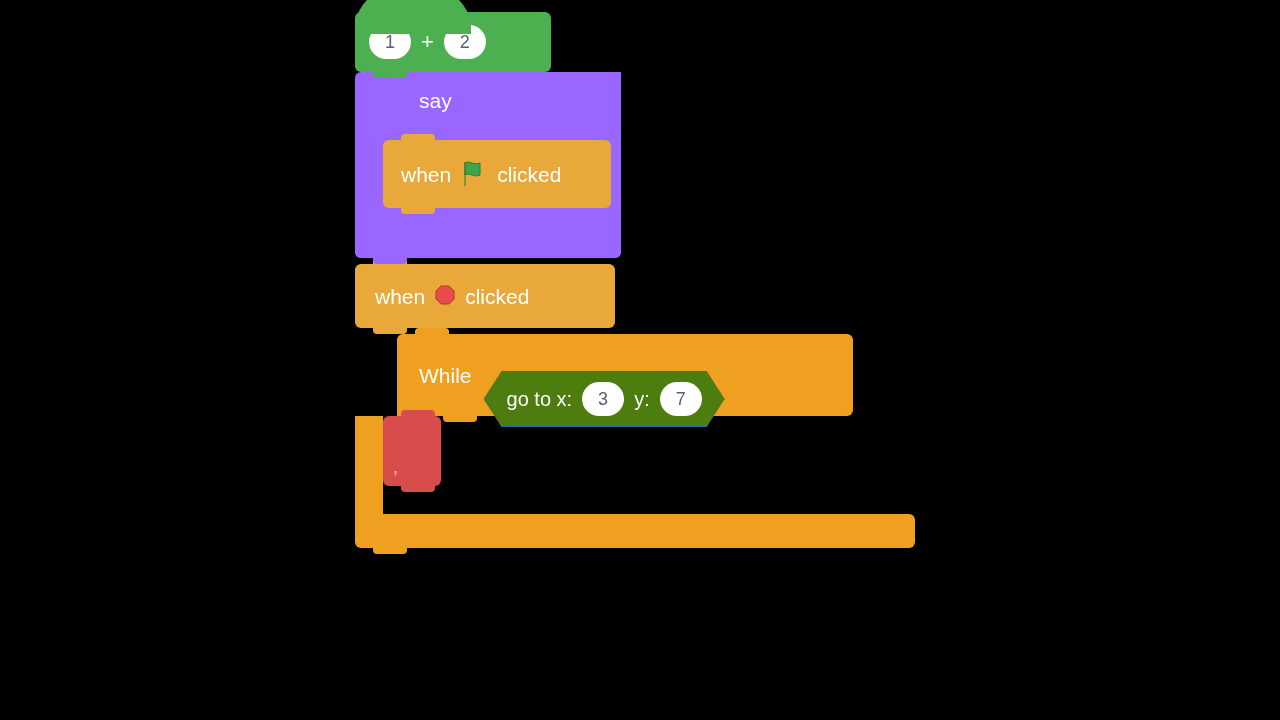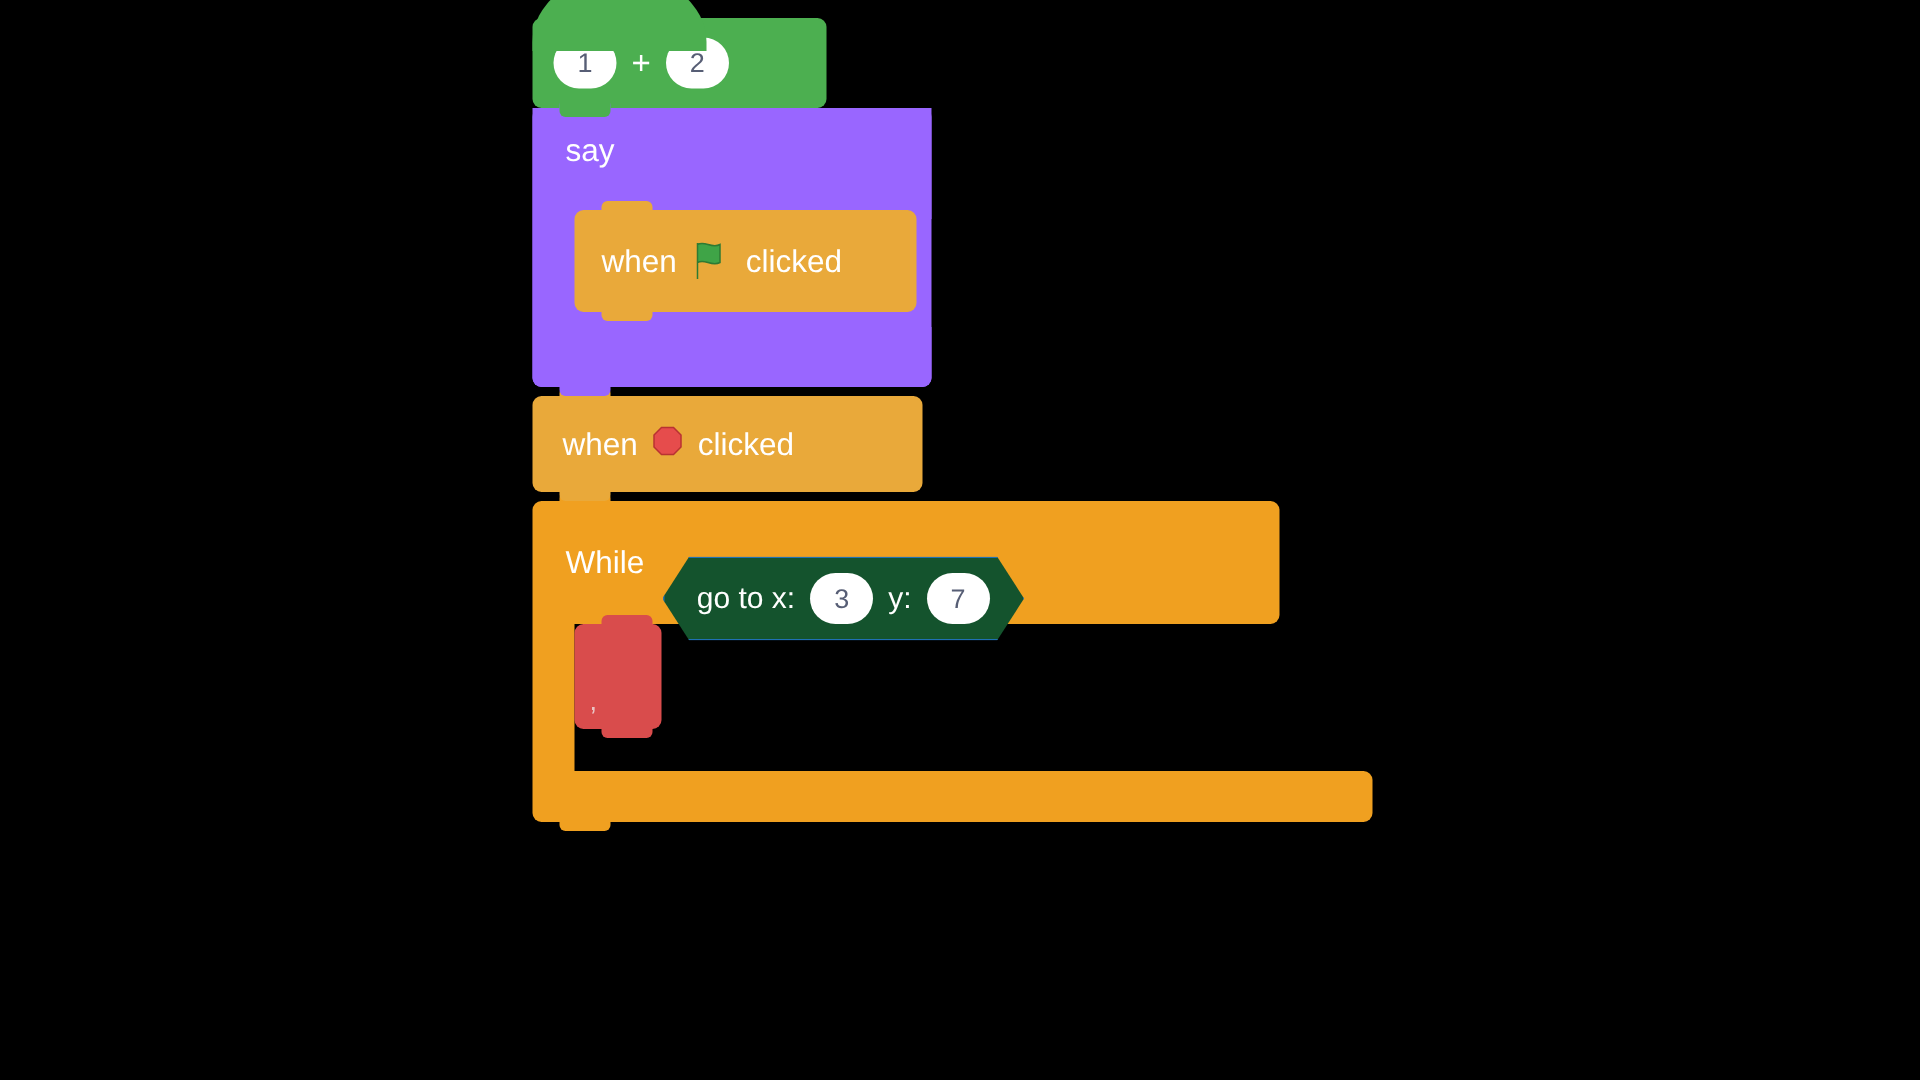--- a/index.html
+++ b/index.html
@@ -15,20 +15,21 @@
   .workspace {
     position: absolute;
     left: 355px;
     top: 12px;
   }
   .block {
     position: relative;
     border-radius: 6px;
     font-size: 21px;
     line-height: 1;
+    padding-left: 42px;
   }
   
   .notch-top::before {
     content: "";
     position: absolute;
     top: -6px;
     left: 18px;
     width: 34px;
     height: 12px;
     background: inherit;
@@ -137,21 +138,21 @@
     width:28px; height:98px; background:#f0a020;
   }
   .while-bottom {
     position:absolute; left:0; top:180px; width:560px; height:34px;
     background:#f0a020; border-radius:0 6px 6px 6px;
   }
   .while-body { position:absolute; left:28px; top:82px; }
 
   
   .bool-capsule {
-    background:#14532d;
+    background:#4d7c0f;
     border:1px solid #2071b3;
     height:56px;
     display:flex; align-items:center;
     padding:0 22px; gap:10px;
     color:#fff; font-size:20px;
     clip-path: polygon(18px 0, calc(100% - 18px) 0, 100% 50%, calc(100% - 18px) 100%, 18px 100%, 0 50%);
     border-radius:4px;
     margin-top:48px;
   }
 

